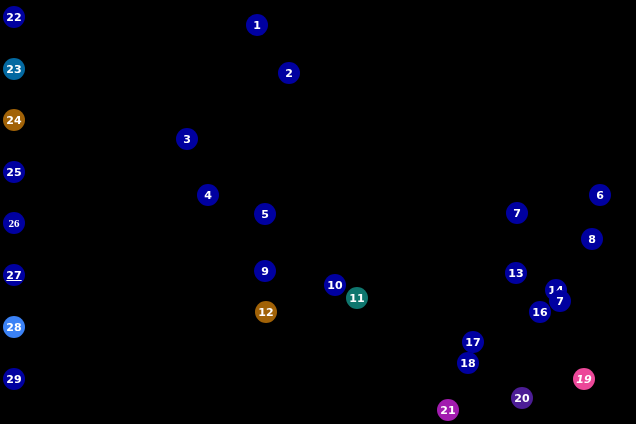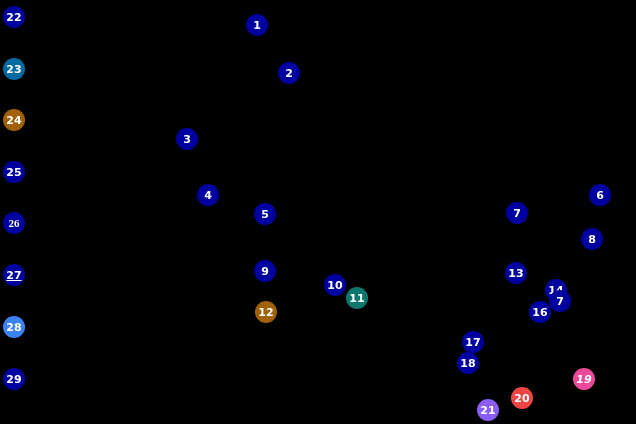--- a/index.html
+++ b/index.html
@@ -49,22 +49,22 @@
       <div class="marker" style="left: 324px; top: 274px; background: rgb(0, 0, 160); color: rgb(255, 255, 255);">10</div>
       <div class="marker" style="left: 346px; top: 287px; background: #0f766e; color: rgb(255, 255, 255);">11</div>
       <div class="marker" style="left: 255px; top: 301px; background: #a16207; color: rgb(255, 255, 255);">12</div>
       <div class="marker" style="left: 505px; top: 262px; background: rgb(0, 0, 160); color: rgb(255, 255, 255);">13</div>
       <div class="marker" style="left: 545px; top: 279px; background: rgb(0, 0, 160); color: rgb(255, 255, 255);">14</div>
       <div class="marker" style="left: 549px; top: 290px; background: rgb(0, 0, 160); color: rgb(255, 255, 255);">7</div>
       <div class="marker" style="left: 529px; top: 301px; background: rgb(0, 0, 160); color: rgb(255, 255, 255);">16</div>
       <div class="marker" style="left: 462px; top: 331px; background: rgb(0, 0, 160); color: rgb(255, 255, 255);">17</div>
       <div class="marker" style="left: 433px; top: 352px; background: rgb(0, 0, 160); color: rgb(255, 255, 255); margin-left: 24px;">18</div>
       <div class="marker" style="left: 573px; top: 368px; background: #ec4899; color: rgb(255, 255, 255); font-style: italic;">19</div>
-      <div class="marker" style="left: 511px; top: 387px; background: #ef4444; color: rgb(255, 255, 255);">20</div>
-      <div class="marker" style="left: 437px; top: 399px; background: #8b5cf6; color: rgb(255, 255, 255); margin-left: 40px;">21</div>
+      <div class="marker" style="left: 511px; top: 387px; background: #4c1d95; color: rgb(255, 255, 255);">20</div>
+      <div class="marker" style="left: 437px; top: 399px; background: #a21caf; color: rgb(255, 255, 255);">21</div>
       <div class="marker" style="left: 3px; top: 6px; background: rgb(0, 0, 160); color: rgb(255, 255, 255);">22</div>
       <div class="marker" style="left: 3px; top: 58px; background: #0369a1; color: rgb(255, 255, 255);">23</div>
       <div class="marker" style="left: 3px; top: 109px; background: #a16207; color: rgb(255, 255, 255);">24</div>
       <div class="marker" style="left: 3px; top: 161px; background: rgb(0, 0, 160); color: rgb(255, 255, 255);">25</div>
       <div class="marker" style="left: 3px; top: 212px; background: rgb(0, 0, 160); color: rgb(255, 255, 255); font-family: Liberation Serif, serif;">26</div>
       <div class="marker" style="left: 3px; top: 264px; background: rgb(0, 0, 160); color: rgb(255, 255, 255); text-decoration: underline;">27</div>
       <div class="marker" style="left: 3px; top: 316px; background: #3b82f6; color: rgb(255, 255, 255);">28</div>
       <div class="marker" style="left: 3px; top: 368px; background: rgb(0, 0, 160); color: rgb(255, 255, 255);">29</div>
     </div>
 </div>

